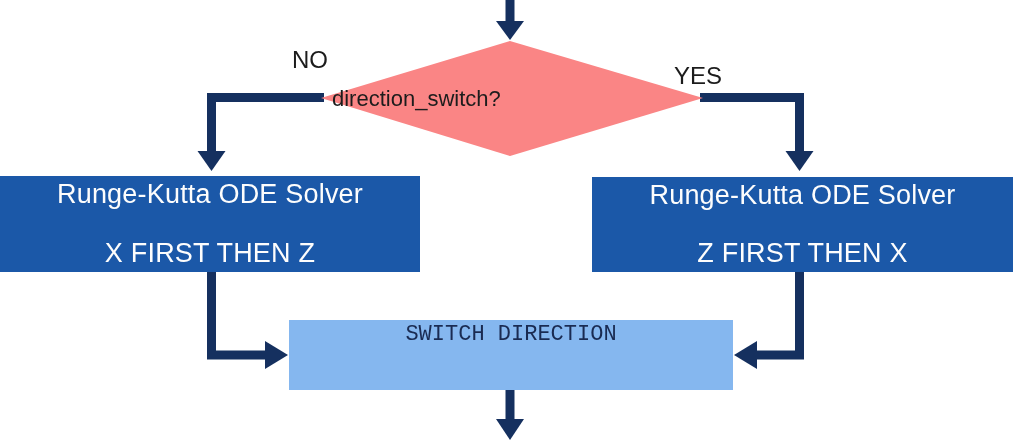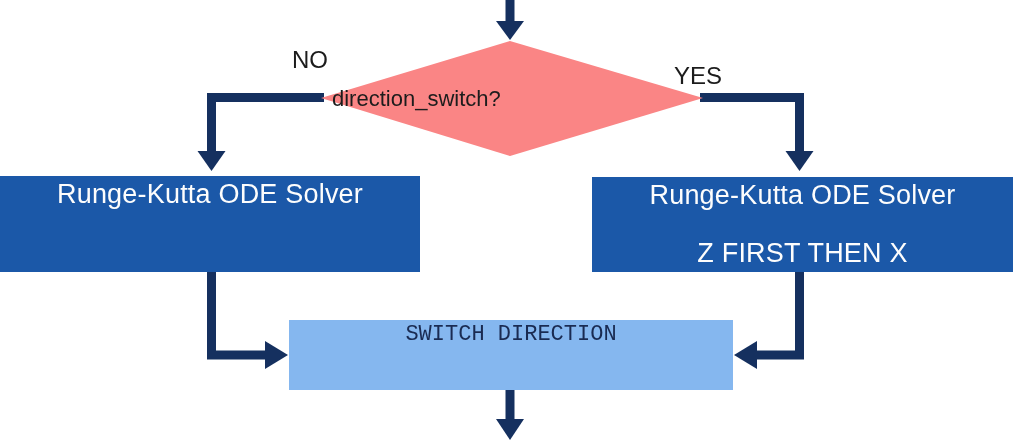--- a/index.html
+++ b/index.html
@@ -109,20 +109,21 @@
     <polygon class="diamond" points="510,41 703,98 510,156 321,98" fill="#FA8585"></polygon>
   </svg>
 
   <div class="decision-label">direction_switch?</div>
 
   <div class="branch-label branch-no">NO</div>
   <div class="branch-label branch-yes">YES</div>
 
   <div class="node solver-box solver-left">
     <div>Runge-Kutta ODE Solver</div>
+    <div>X FIRST THEN Z</div>
   </div>
 
   <div class="node solver-box solver-right">
     <div>Runge-Kutta ODE Solver</div>
     <div>Z FIRST THEN X</div>
   </div>
 
   <div class="node switch-box">
     <div>SWITCH DIRECTION</div>
   </div>

